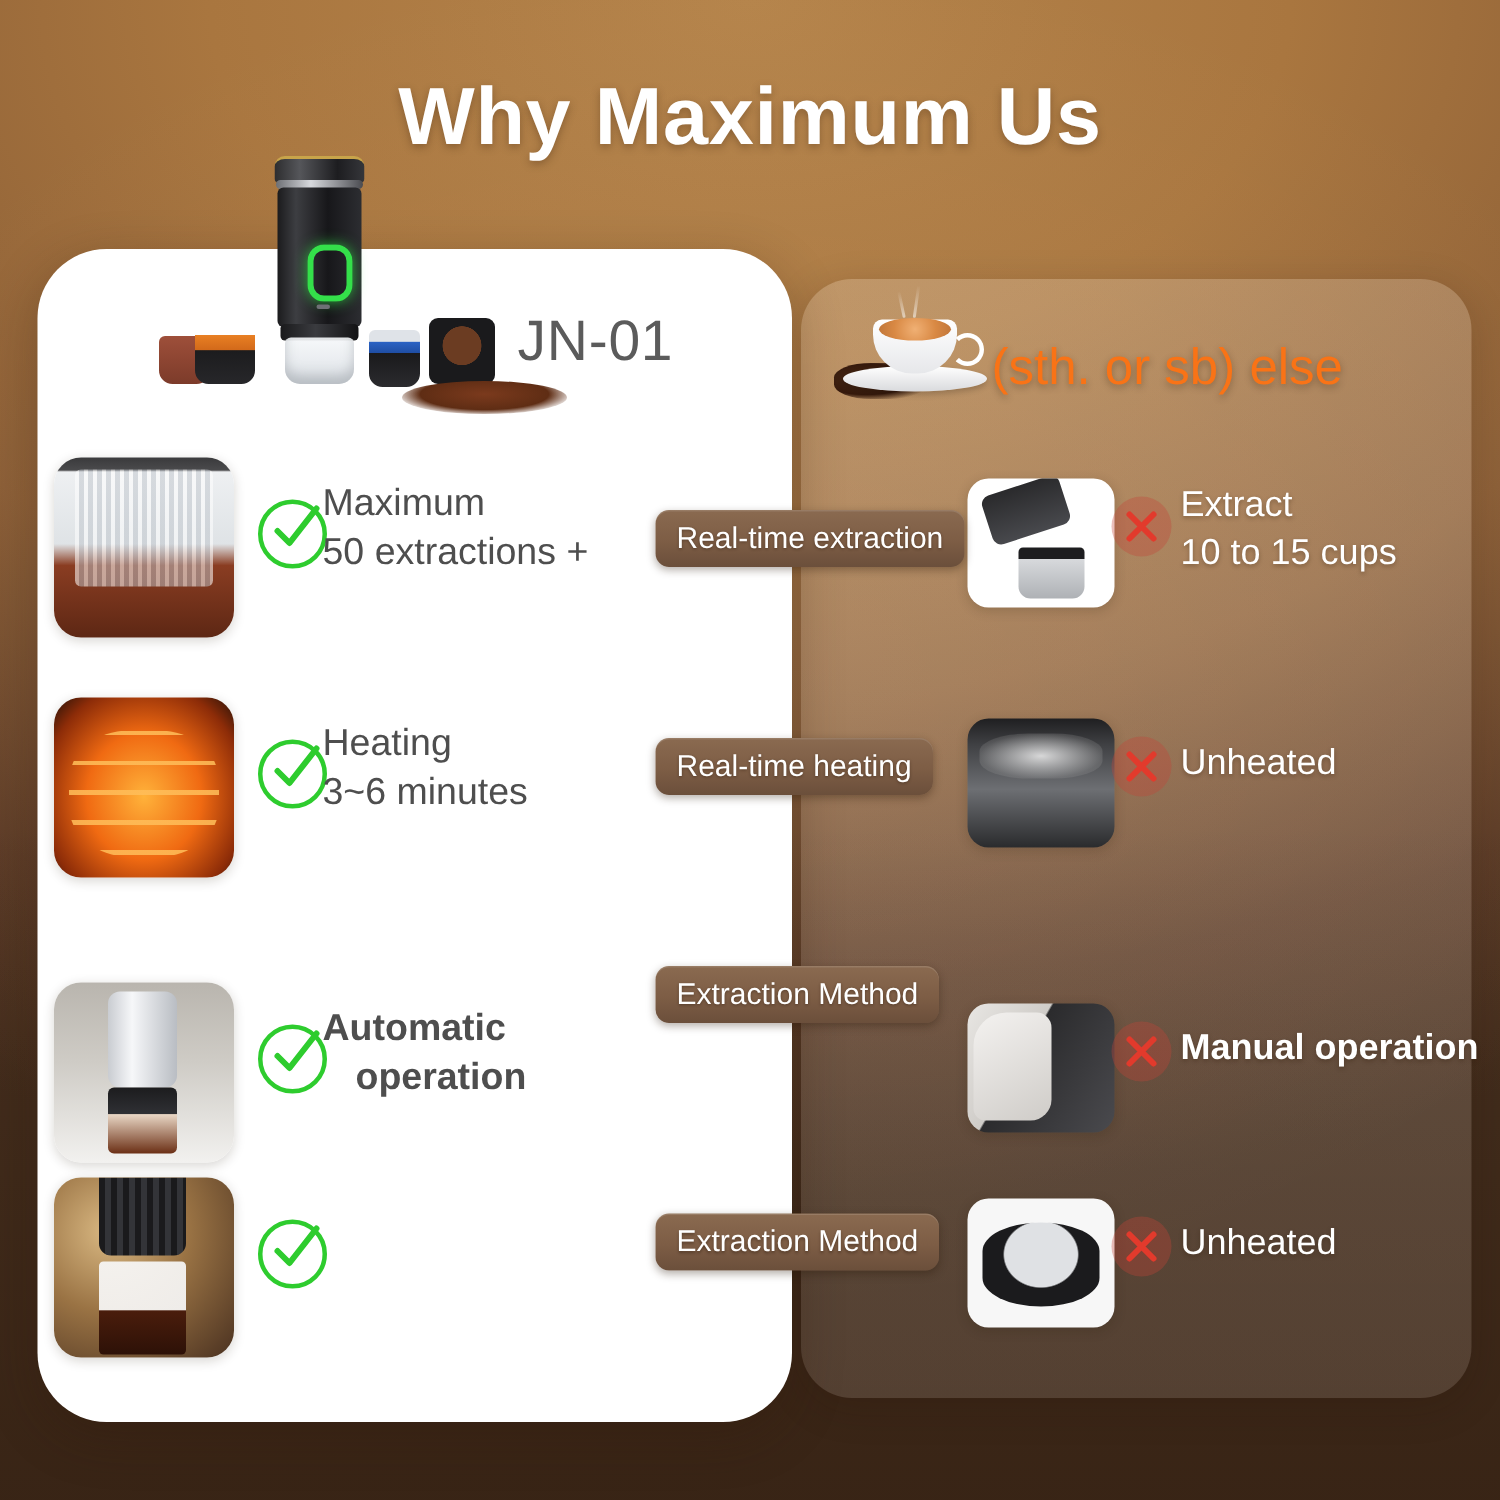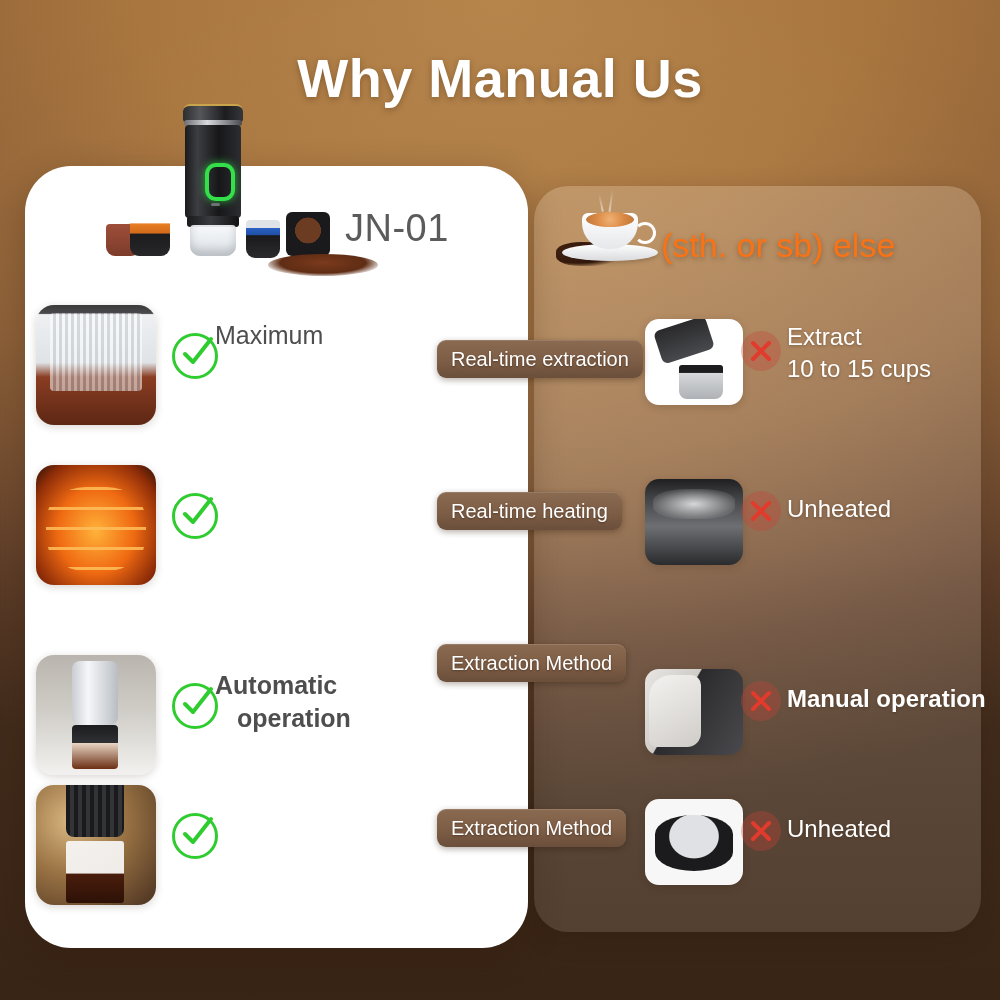--- a/index.html
+++ b/index.html
@@ -193,21 +193,21 @@
   .b3{top:644px;}
   .b4{top:809px;}
 </style>
 </head>
 <body>
 
 <div class="stage">
   <div class="bg"></div>
   <div class="bg-vignette"></div>
 
-  <div class="title">Why Manual Us</div>
+  <div class="title">Why Maximum Us</div>
 
   <div class="panel-right"></div>
 
   <div class="panel-left"></div>
 
   <div class="hero-left">
     <div class="pod a"></div>
     <div class="pod b"></div>
     <div class="pod c"></div>
     <div class="pod d"></div>
@@ -239,20 +239,21 @@
   <div class="row r1">
     <div class="thumb left t1"></div>
     <div class="check">
       <div class="c-ring"></div>
       <svg class="c-tick" viewBox="0 0 36 36">
           <path d="M6 19 L14 27 L32 4" fill="none" stroke="#2ecc2e" stroke-width="4" stroke-linecap="round" stroke-linejoin="round"></path>
         </svg>
     </div>
     <div class="txt-left">
       <span>Maximum</span>
+      <span class="l2">50 extractions +</span>
     </div>
     <div class="thumb right u1"></div>
     <div class="cross">
       <svg width="26" height="26" viewBox="0 0 26 26">
           <path d="M5 5 L21 21 M21 5 L5 21" stroke="#e23a2c" stroke-width="4" stroke-linecap="round"></path>
         </svg>
     </div>
     <div class="txt-right">
       <span>Extract</span>
       <span class="l2" style="display:block">10 to 15 cups</span>
@@ -260,20 +261,24 @@
   </div>
 
   <div class="row r2">
     <div class="thumb left t2"></div>
     <div class="check">
       <div class="c-ring"></div>
       <svg class="c-tick" viewBox="0 0 36 36">
           <path d="M6 19 L14 27 L32 4" fill="none" stroke="#2ecc2e" stroke-width="4" stroke-linecap="round" stroke-linejoin="round"></path>
         </svg>
     </div>
+    <div class="txt-left">
+      <span>Heating</span>
+      <span class="l2">3~6 minutes</span>
+    </div>
     <div class="thumb right u2"></div>
     <div class="cross">
       <svg width="26" height="26" viewBox="0 0 26 26">
           <path d="M5 5 L21 21 M21 5 L5 21" stroke="#e23a2c" stroke-width="4" stroke-linecap="round"></path>
         </svg>
     </div>
     <div class="txt-right single">
       <span>Unheated</span>
     </div>
   </div>

